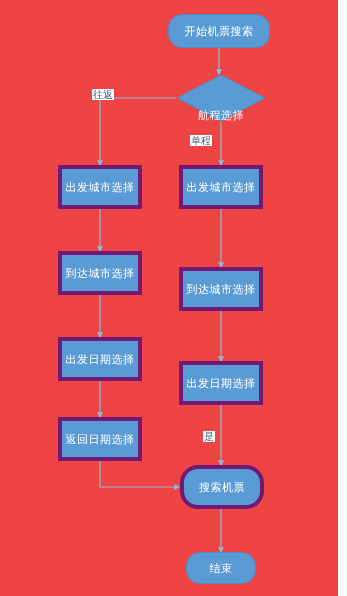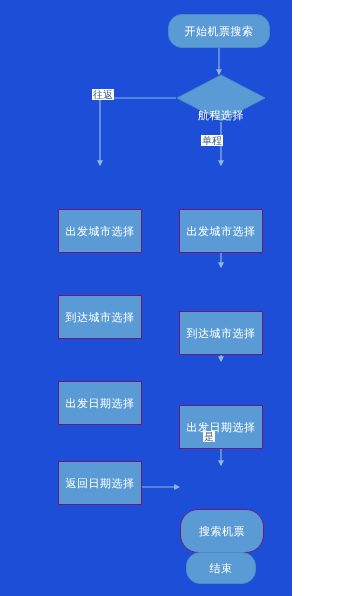--- a/index.html
+++ b/index.html
@@ -5,24 +5,24 @@
   html, body {
     margin: 0;
     padding: 0;
     background: #ffffff;
   }
   body {
     font-family: "DejaVu Sans", sans-serif;
   }
   #canvas {
     position: relative;
-    width: 292px;
+    width: 338px;
     height: 596px;
     overflow: hidden;
-    background: #1d4ed8;
+    background: #ef4444;
   }
   #edges {
     position: absolute;
     left: 0;
     top: 0;
     width: 347px;
     height: 596px;
   }
   .node {
     position: absolute;
@@ -31,22 +31,21 @@
     align-items: center;
     justify-content: center;
     text-align: center;
     color: #ffffff;
     font-size: 11px;
     line-height: 13px;
     letter-spacing: 0.5px;
   }
   .node.rect {
     background: #5b9bd5;
-    border: 1px solid #701a75;
-    margin-top: 44px;
+    border: 4px solid #701a75;
   }
   .node.round {
     background: #5b9bd5;
     border: 1px solid #4a8cc7;
     border-radius: 14px;
   }
   .node.diamond {
     background: transparent;
     border: none;
   }
@@ -140,20 +139,20 @@
   <div class="node rect" style="left:180px; top:465px; width:84px; height:44px;border-radius:18px;">
     <span>搜索机票</span>
   </div>
   <div class="node round" style="left:186px; top:552px; width:70px; height:32px;">
     <span>结束</span>
   </div>
 
   <div class="edge-label" style="left:92px; top:89px;">
     <span>往返</span>
   </div>
-  <div class="edge-label" style="left:201px; top:135px;">
+  <div class="edge-label" style="left:190px; top:135px;">
     <span>单程</span>
   </div>
   <div class="edge-label" style="left:203px; top:431px;">
     <span>是</span>
   </div>
 
 </div>
 
 </body></html>

